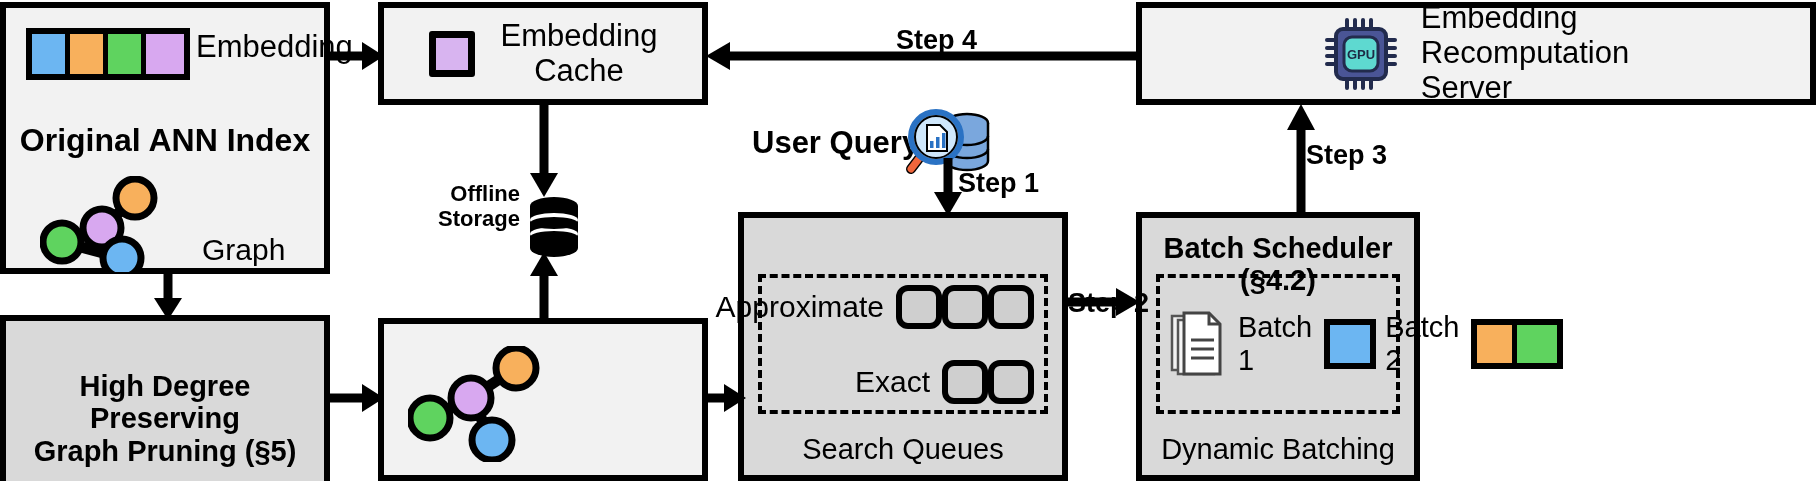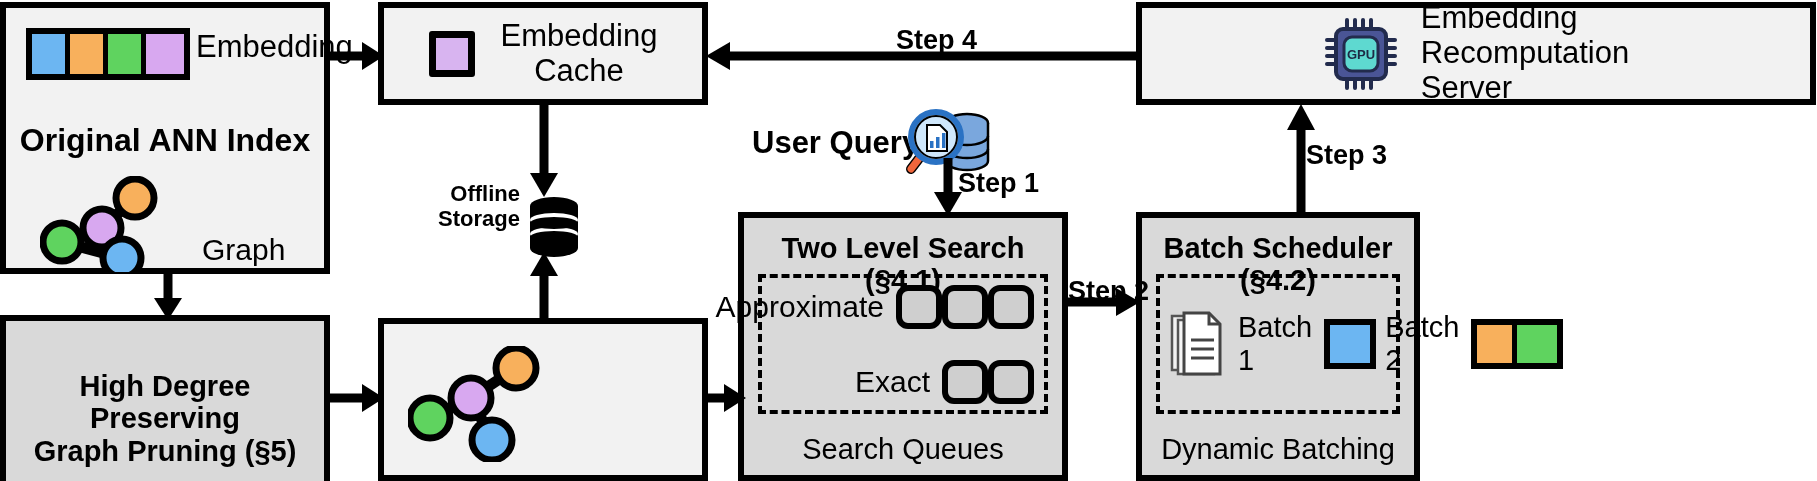--- a/index.html
+++ b/index.html
@@ -193,21 +193,20 @@
       <circle cx="36" cy="32" r="25" fill="none" stroke="#2a72c4" stroke-width="6"></circle>
       <circle cx="36" cy="32" r="21" fill="#cfe7fb" stroke="#000" stroke-width="2"></circle>
       <path d="M27 20 h13 l7 7 v19 h-20 z" fill="#fff" stroke="#000" stroke-width="2"></path>
       <rect x="30" y="36" width="3.5" height="7" fill="#2a72c4"></rect>
       <rect x="36" y="32" width="3.5" height="11" fill="#2a72c4"></rect>
       <rect x="42" y="28" width="3.5" height="15" fill="#2a72c4"></rect>
     </g>
   </svg>
 
   <div class="box grey" id="two-level">
-    <div class="lbl" id="two-level-title">Two Level Search (§4.1)</div>
     <div id="two-level-dash">
       <div class="queue-row">
         <span class="qlbl">Approximate</span>
         <span class="qcells">
           <span class="qcell"></span>
           <span class="qcell"></span>
           <span class="qcell"></span>
         </span>
       </div>
       <div class="queue-row">
@@ -302,21 +301,21 @@
   <svg class="arrow" style="left:928px; top:158px;" width="40" height="60">
     <line x1="20" y1="0" x2="20" y2="34" stroke="#000" stroke-width="9"></line>
     <polygon points="6,34 20,58 34,34" fill="#000"></polygon>
   </svg>
   <div class="steplbl" style="left:958px; top:168px;">Step 1</div>
 
   <svg class="arrow" style="left:1066px; top:280px;" width="74" height="44">
     <line x1="0" y1="22" x2="50" y2="22" stroke="#000" stroke-width="9"></line>
     <polygon points="50,8 74,22 50,36" fill="#000"></polygon>
   </svg>
-  <div class="steplbl" style="left:1068px; top:276px;">Step 2</div>
+  <div class="steplbl" style="left:1068px; top:288px;">Step 2</div>
 
   <svg class="arrow" style="left:1281px; top:104px;" width="40" height="112">
     <line x1="20" y1="112" x2="20" y2="26" stroke="#000" stroke-width="9"></line>
     <polygon points="6,26 20,0 34,26" fill="#000"></polygon>
   </svg>
   <div class="steplbl" style="left:1306px; top:140px;">Step 3</div>
 
   <svg class="arrow" style="left:706px; top:28px;" width="432" height="60">
     <line x1="432" y1="28" x2="24" y2="28" stroke="#000" stroke-width="9"></line>
     <polygon points="24,14 0,28 24,42" fill="#000"></polygon>

